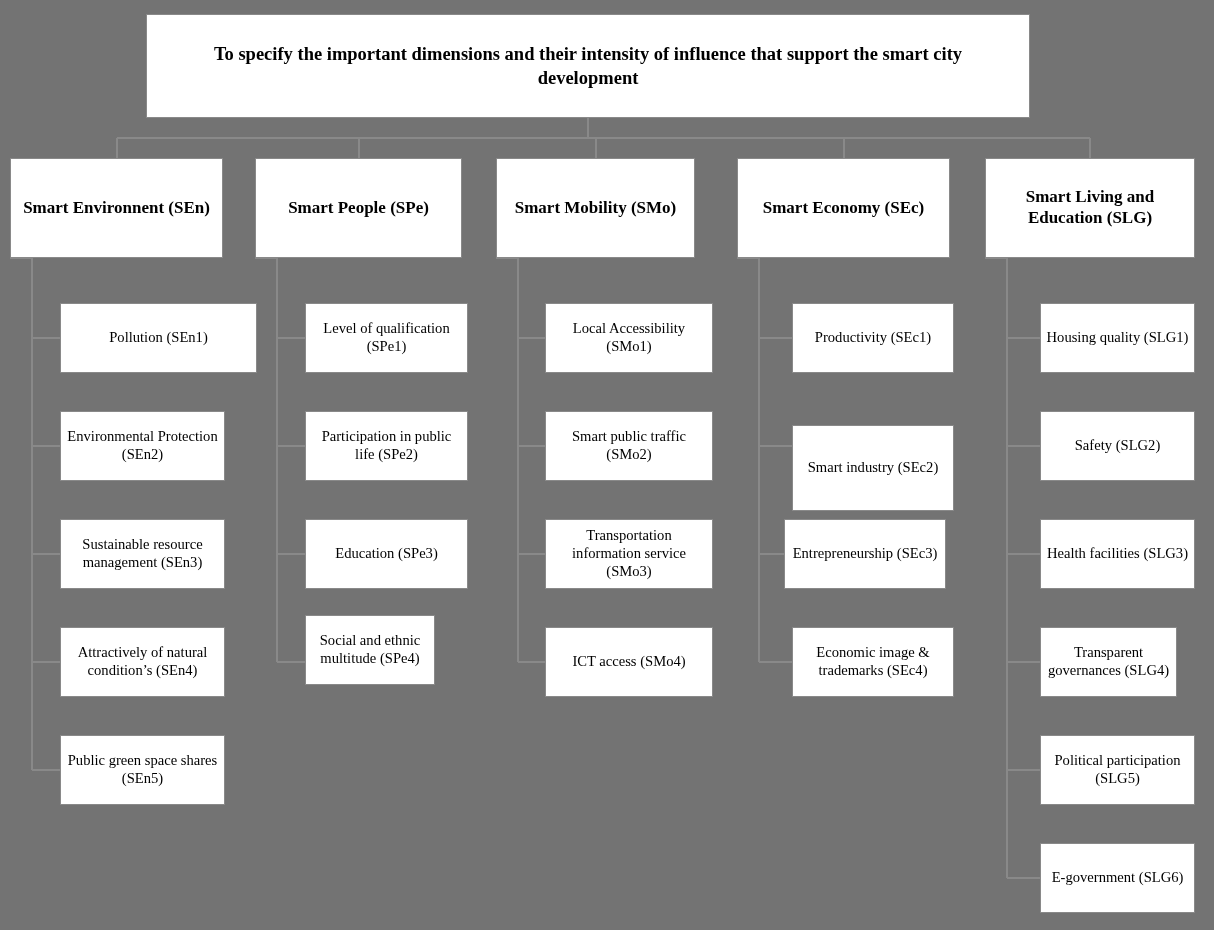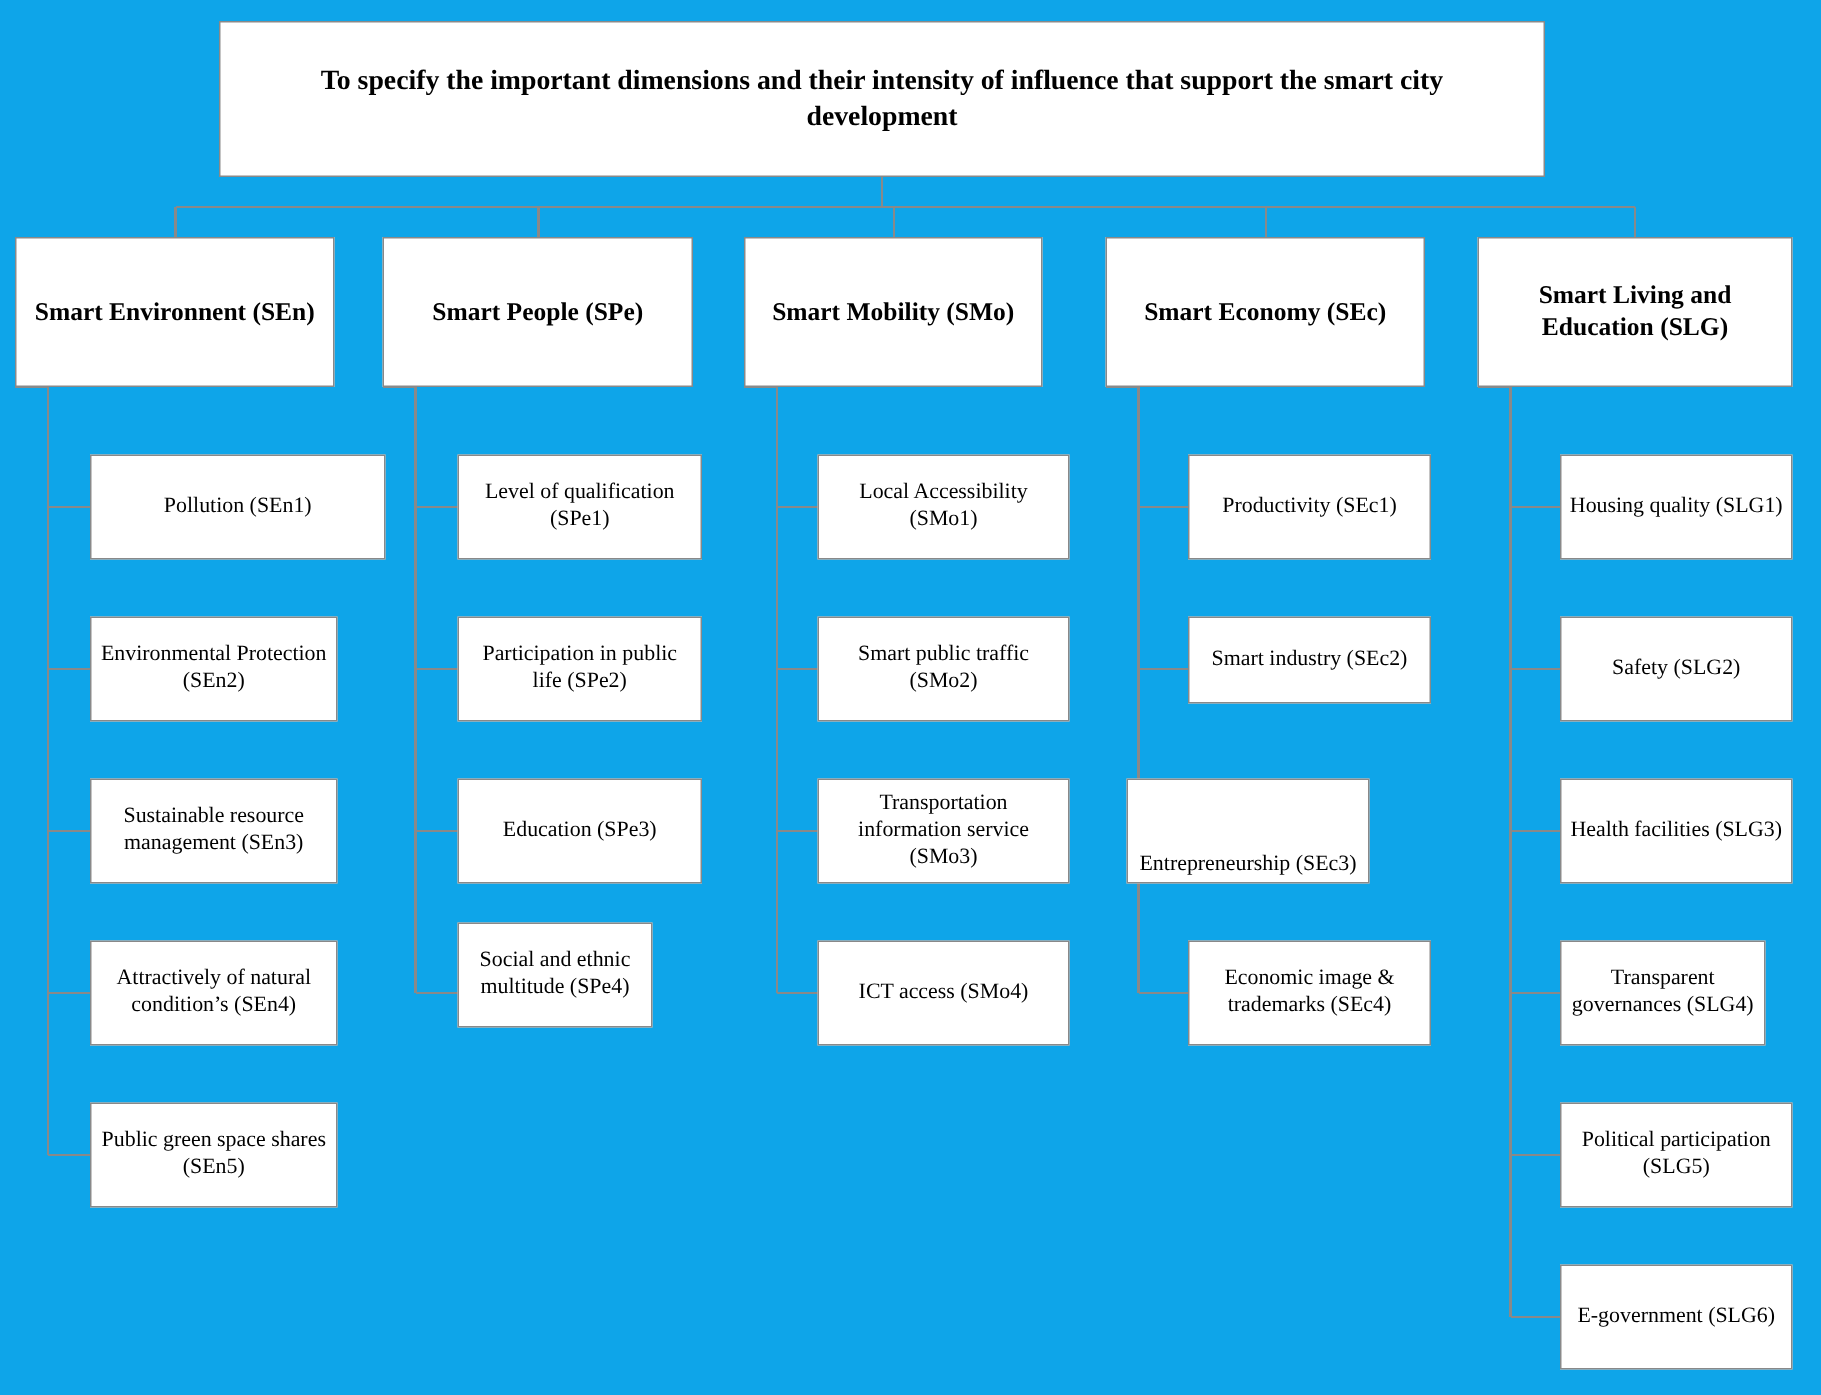--- a/index.html
+++ b/index.html
@@ -10,21 +10,21 @@
   }
   body {
     font-family: "Liberation Serif", "DejaVu Serif", serif;
     color: #000000;
   }
   #chart {
     position: relative;
     width: 1214px;
     height: 930px;
     overflow: hidden;
-    background: #0ea5e9;
+    background: #737373;
   }
   
   #wires {
     position: absolute;
     left: 0;
     top: 0;
     width: 1214px;
     height: 930px;
     pointer-events: none;
   }
@@ -156,24 +156,24 @@
       </div>
       <div class="node leaf" style="left: 545px; top: 627px; width: 168px; height: 70px;">
         <span>ICT access (SMo4)</span>
       </div>
       <div class="node cat" style="left: 737px; top: 158px; width: 213px; height: 100px;">
         <span>Smart Economy (SEc)</span>
       </div>
       <div class="node leaf" style="left: 792px; top: 303px; width: 162px; height: 70px;">
         <span>Productivity (SEc1)</span>
       </div>
-      <div class="node leaf" style="left: 792px; top: 411px; width: 162px; height: 58px; text-align: center;">
+      <div class="node leaf" style="left: 792px; top: 425px; width: 162px; height: 86px; text-align: center;">
         <span>Smart industry (SEc2)</span>
       </div>
-      <div class="node leaf" style="left: 751px; top: 519px; width: 162px; height: 70px; align-items: flex-end;">
+      <div class="node leaf" style="left: 784px; top: 519px; width: 162px; height: 70px;">
         <span>Entrepreneurship (SEc3)</span>
       </div>
       <div class="node leaf" style="left: 792px; top: 627px; width: 162px; height: 70px;">
         <span>Economic image &amp; trademarks (SEc4)</span>
       </div>
       <div class="node cat" style="left: 985px; top: 158px; width: 210px; height: 100px;">
         <span>Smart Living and Education (SLG)</span>
       </div>
       <div class="node leaf" style="left: 1040px; top: 303px; width: 155px; height: 70px;">
         <span>Housing quality (SLG1)</span>

